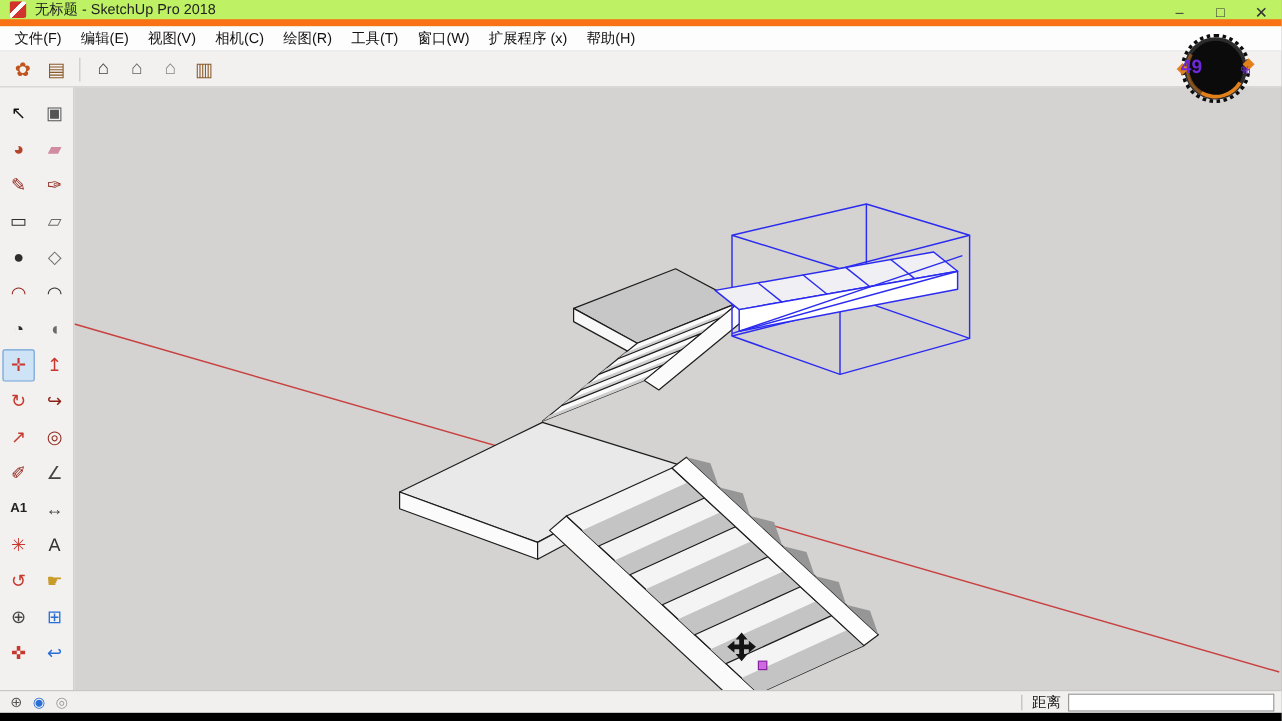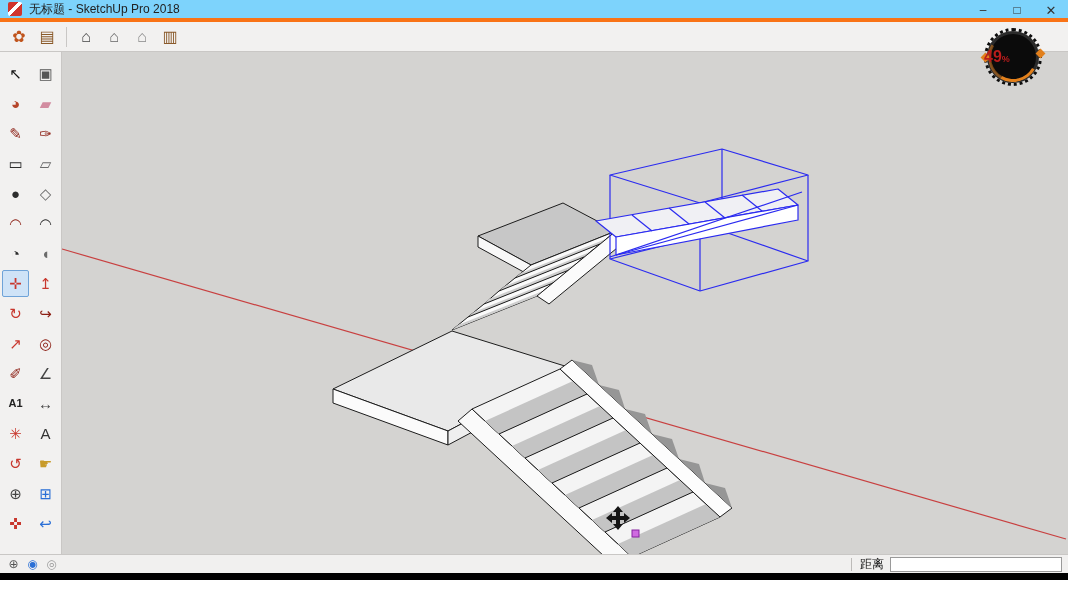--- a/index.html
+++ b/index.html
@@ -1,20 +1,20 @@
 <!DOCTYPE html>
 <html><head>
 <meta charset="utf-8">
 <style>
   html,body{margin:0;padding:0;}
   body{width:1068px;height:601px;overflow:hidden;font-family:"Liberation Sans","DejaVu Sans",sans-serif;background:#000;}
   .app{position:relative;width:1068px;height:601px;background:#fff;}
 
   
-  .titlebar{height:22px;background:#7dd3fc;display:flex;align-items:center;padding-left:8px;border-bottom:4px solid #f97316;box-sizing:border-box;}
+  .titlebar{height:22px;background:#bef264;display:flex;align-items:center;padding-left:8px;border-bottom:6px solid #f97316;box-sizing:border-box;}
   .app-icon{width:14px;height:14px;border-radius:2px;background:#d0342c;position:relative;flex:0 0 auto;
     background-image:linear-gradient(135deg,transparent 38%,#ffffff 38%,#ffffff 55%,transparent 55%);}
   .title-text{margin-left:7px;font-size:12px;color:#222;}
   .win-controls{margin-left:auto;display:flex;height:100%;}
   .win-btn{width:34px;text-align:center;line-height:21px;font-size:12px;color:#333;}
   .win-btn.close{font-size:13px;}
 
   
   .menubar{height:21px;background:#fdfdfd;border-bottom:1px solid #e2e2e2;display:flex;align-items:stretch;padding-left:4px;box-sizing:border-box;}
   .menu-item{font-size:12px;color:#111;padding:0 8px;line-height:20px;}
@@ -33,21 +33,21 @@
   .tool .glyph{line-height:1;}
 
   .canvas{position:relative;flex:1;background:#d4d3d1;overflow:hidden;}
   .canvas svg{position:absolute;left:0;top:0;}
 
   
   .badge{position:absolute;left:984px;top:28px;width:58px;height:58px;z-index:60;}
   .badge-ring{position:absolute;inset:0;border:3px dotted #0d0d0d;border-radius:50%;}
   .badge-core{position:absolute;inset:3px;background:#0b0b0b;border:3px solid #2b2b2b;border-radius:50%;box-sizing:border-box;}
   .badge-arc{position:absolute;inset:4px;border:3px solid transparent;border-bottom-color:#e2801c;border-left-color:rgba(226,128,28,.5);border-radius:50%;transform:rotate(-15deg);}
-  .badge-text{position:absolute;inset:0;display:flex;align-items:center;justify-content:flex-start;color:#b91c1c;font-weight:bold;font-size:16px;}
+  .badge-text{position:absolute;inset:0;display:flex;align-items:center;justify-content:space-between;color:#6d28d9;font-weight:bold;font-size:16px;}
   .badge-text .pct{font-size:9px;margin-top:4px;}
   .badge-tab{position:absolute;width:7px;height:7px;background:#e2801c;transform:rotate(45deg);}
   .badge-tab.left{left:-2px;top:26px;}
   .badge-tab.right{right:-2px;top:22px;}
 
   
   .statusbar{height:19px;background:#f1f0ef;border-top:1px solid #c9c7c5;display:flex;align-items:center;padding:0 6px;box-sizing:border-box;font-size:12px;color:#1a1a1a;}
   .sicon{width:15px;height:15px;display:flex;align-items:center;justify-content:center;font-size:12px;margin-right:4px;}
   .status-msg{margin-left:10px;white-space:nowrap;}
   .spacer{flex:1;}
@@ -65,20 +65,31 @@
   <div class="titlebar">
     <div class="app-icon"></div>
     <span class="title-text">无标题 - SketchUp Pro 2018</span>
     <div class="win-controls">
       <span class="win-btn">–</span>
       <span class="win-btn">□</span>
       <span class="win-btn close">✕</span>
     </div>
   </div>
 
+  <div class="menubar" id="menubar">
+      <span class="menu-item">文件(F)</span>
+      <span class="menu-item">编辑(E)</span>
+      <span class="menu-item">视图(V)</span>
+      <span class="menu-item">相机(C)</span>
+      <span class="menu-item">绘图(R)</span>
+      <span class="menu-item">工具(T)</span>
+      <span class="menu-item">窗口(W)</span>
+      <span class="menu-item">扩展程序 (x)</span>
+      <span class="menu-item">帮助(H)</span>
+    </div>
 
   <div class="toolbar" id="toolbar">
       <button class="tbtn">
         <span style="color: rgb(192, 84, 28);">✿</span>
       </button>
       <button class="tbtn">
         <span style="color: rgb(138, 90, 42);">▤</span>
       </button>
       <span class="vsep"></span>
       <button class="tbtn">

